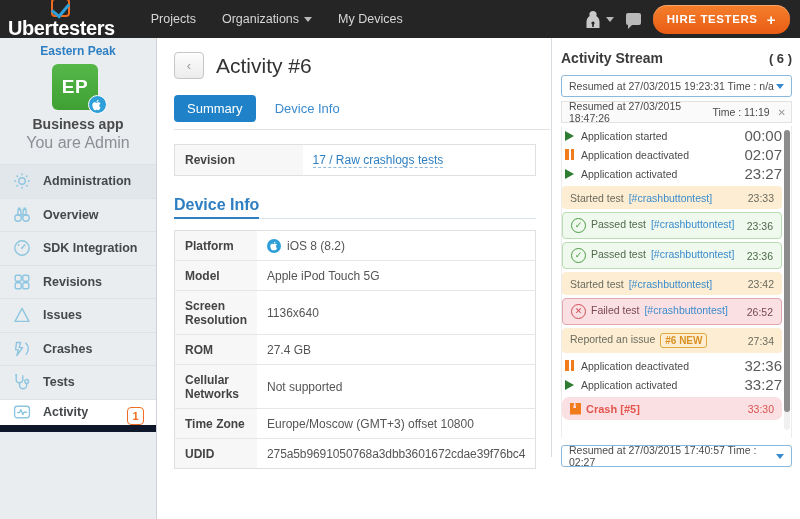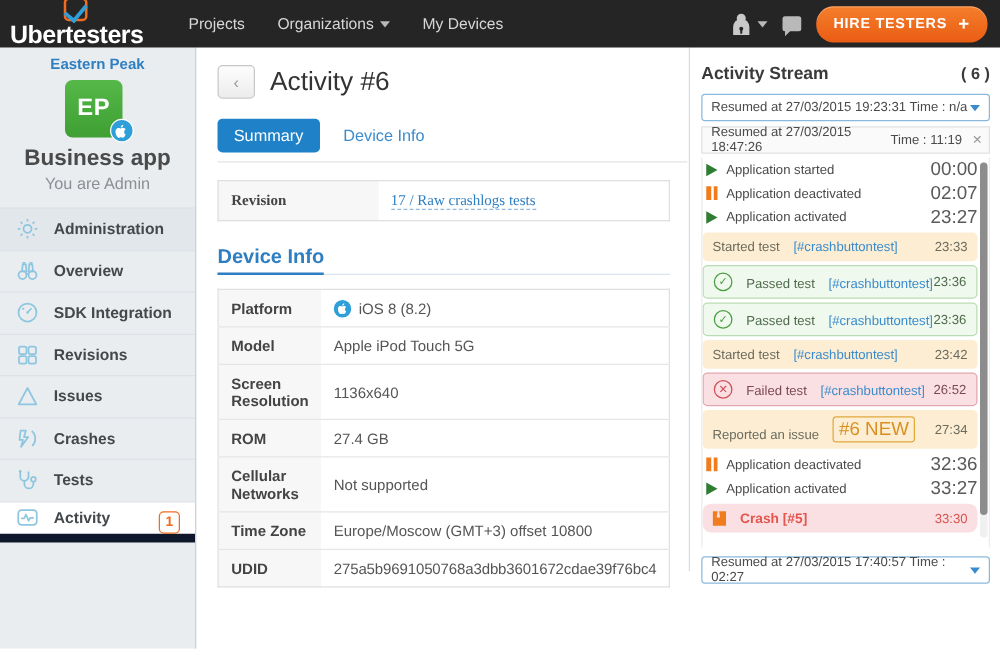--- a/index.html
+++ b/index.html
@@ -77,22 +77,22 @@
     display: flex; align-items: center; justify-content: center;
     letter-spacing: 0.5px;
   }
   .os-badge {
     position: absolute; right: -3px; bottom: -2px;
     width: 19px; height: 19px; border-radius: 50%;
     background: #2e9fd8; border: 1.5px solid #fff;
     display: flex; align-items: center; justify-content: center;
     color: #fff; font-size: 11px; line-height: 1;
   }
-  .app-name { font-size: 18px; font-weight: bold; color: #4a4a4a; margin-top: 1px; }
-  .app-role { font-size: 13px; color: #8b8f93; margin-top: 2px; }
+  .app-name { font-size: 14px; font-weight: bold; color: #4a4a4a; margin-top: 1px; }
+  .app-role { font-size: 16px; color: #8b8f93; margin-top: 2px; }
 
   .nav-list { margin-top: 4px; }
   .nav-item {
     display: flex; align-items: center; height: 33.5px;
     padding-left: 12px; gap: 11px; cursor: pointer;
     border-top: 1px solid #dde2e6;
     position: relative;
   }
   .nav-item.shade { background: #e2e7eb; }
   .nav-item.active { background: #ffffff; border-bottom: 7px solid #0f172a; align-items: center; }
@@ -128,21 +128,21 @@
     font-size: 13px; padding: 6px 13px; border-radius: 4px; cursor: pointer;
     color: #3a8bcd;
   }
   .tab.active { background: #1f82c8; color: #fff; font-weight: normal; }
 
   .info-table {
     margin-top: 14px; width: 362px; border: 1px solid #e0e0e0;
     border-collapse: collapse; background: #f7f7f7;
   }
   .info-table tr { border-bottom: 1px solid #e0e0e0; }
-  .info-table tr:last-child { border-bottom: none; font-family: Liberation Serif, serif; }
+  .info-table tr:last-child { border-bottom: none; }
   .info-table td { padding: 8px 10px; font-size: 12px; vertical-align: middle; }
   .info-table td.k { width: 128px; font-weight: bold; color: #444; }
   .info-table td.v { color: #555; background: #fff; }
   .rev-link {
     color: #2e7fc2; text-decoration: none;
     border-bottom: 1px dashed #8fb8da;
   }
 
   .section-title {
     margin-top: 20px; font-size: 16px; font-weight: bold; color: #2e7fc2;
@@ -214,41 +214,41 @@
     border-top: 5.5px solid transparent; border-bottom: 5.5px solid transparent;
   }
   .pause-ico { display: flex; gap: 2px; }
   .pause-ico i { display: block; width: 3.5px; height: 11px; background: #f07c1e; }
 
   .ev-card {
     margin: 3px 0; border-radius: 4px; padding: 5px 8px;
     display: flex; align-items: center; font-size: 10.5px;
     min-height: 23px;
   }
-  .ev-card .c-txt { flex: 1; display: flex; align-items: flex-end; gap: 11px; }
+  .ev-card .c-txt { flex: 1; display: flex; align-items: flex-start; gap: 5px; }
   .ev-card .c-time { font-size: 10.5px; }
   .card-started { background: #fdeed3; color: #6b6b5e; }
   .card-passed { background: #f0f9ee; border: 1px solid #b9ddb2; color: #4f6b4c; }
   .card-failed { background: #fbe0e3; border: 1px solid #e2a6ae; color: #7a4a50; }
   .card-issue  { background: #fdeed3; color: #6b6b5e; }
   .card-crash  { background: #fbe0e3; color: #d9534f; border-radius: 7px; }
   .tag-blue { color: #3a8bcd; }
   .circle-ok {
     width: 15px; height: 15px; border-radius: 50%; border: 1.5px solid #4b9e43;
     display: flex; align-items: center; justify-content: center;
     color: #4b9e43; font-size: 9px; line-height: 1; flex: 0 0 15px;
   }
   .circle-fail {
     width: 15px; height: 15px; border-radius: 50%; border: 1.5px solid #cf4f57;
     display: flex; align-items: center; justify-content: center;
     color: #cf4f57; font-size: 9px; line-height: 1; flex: 0 0 15px;
   }
   .issue-badge {
     border: 1px solid #e0a93e; border-radius: 3px; color: #d99021;
-    font-size: 15px; padding: 1px 4px; font-weight: normal;
+    font-size: 10px; padding: 1px 4px; font-weight: bold;
   }
   .crash-ico {
     width: 11px; height: 12px; background: #f07c1e; flex: 0 0 11px;
     clip-path: polygon(0 0, 38% 0, 30% 45%, 55% 45%, 48% 0, 100% 0, 100% 100%, 0 100%);
   }
   .crash-label { color: #e2564e; font-weight: bold; font-size: 11px; }
   .scrollbar {
     position: absolute; right: 1px; top: 4px; width: 6px; height: 300px;
     background: #f0f0f0; border-radius: 3px;
   }

